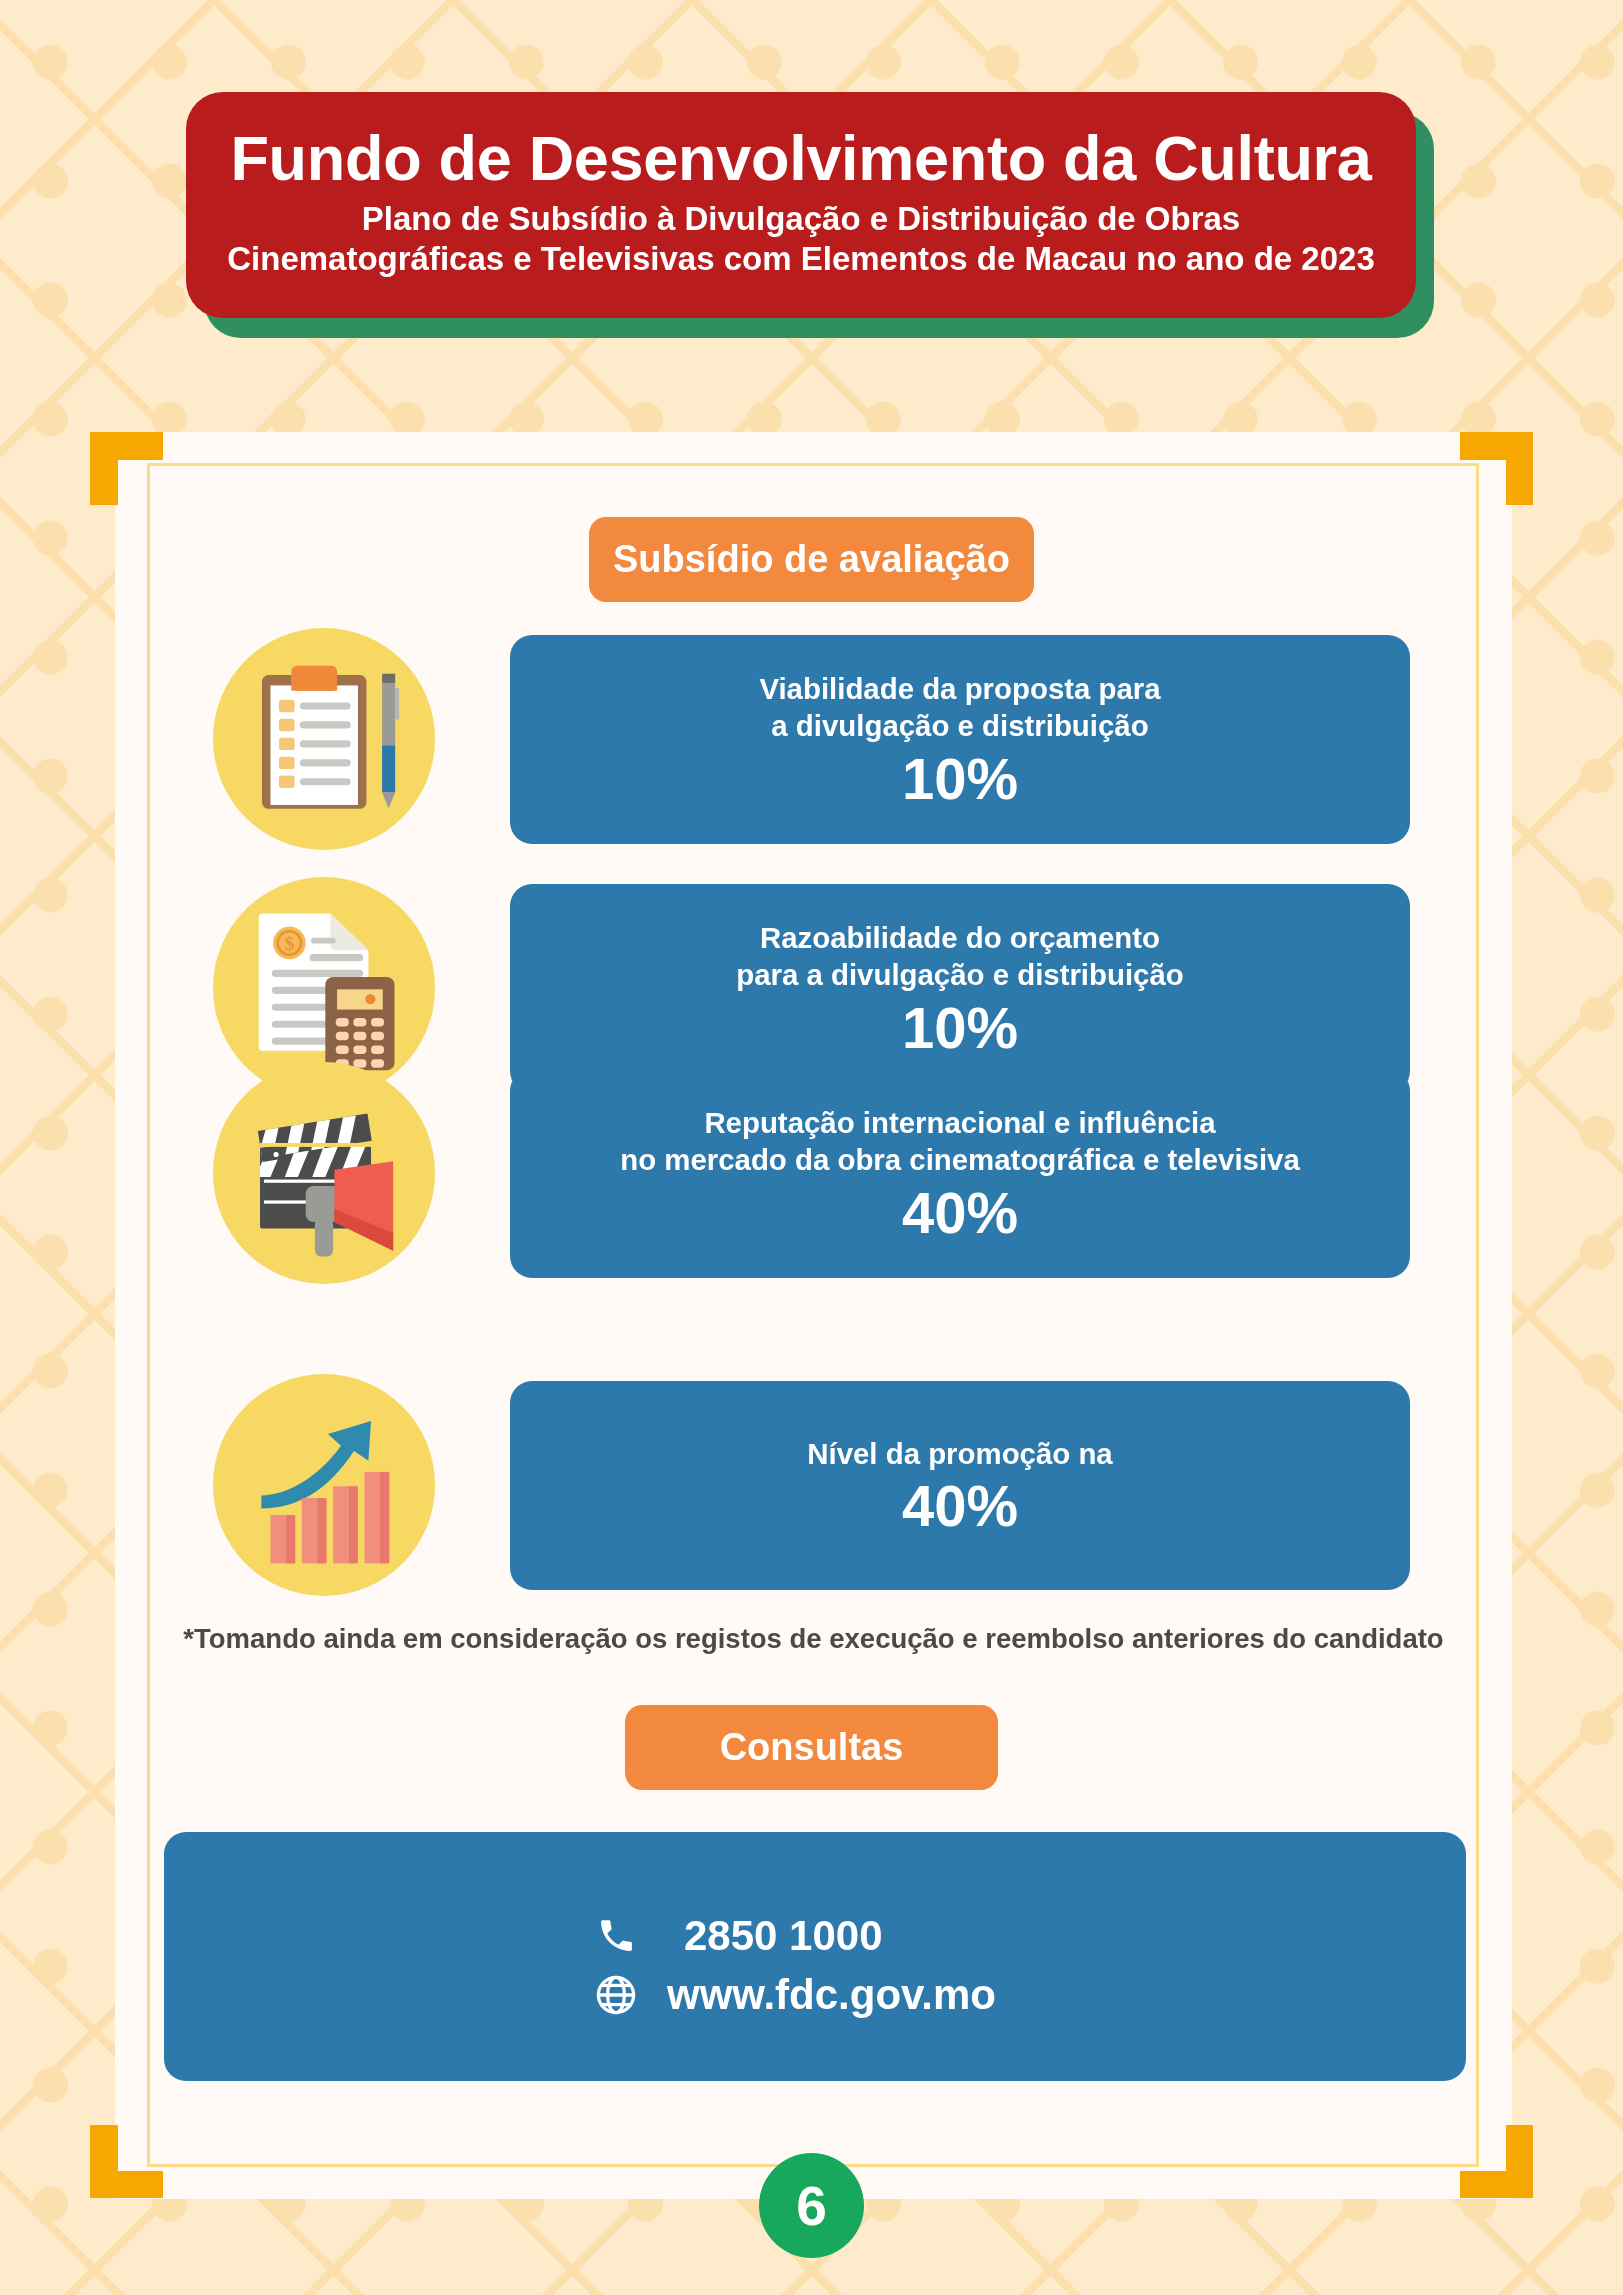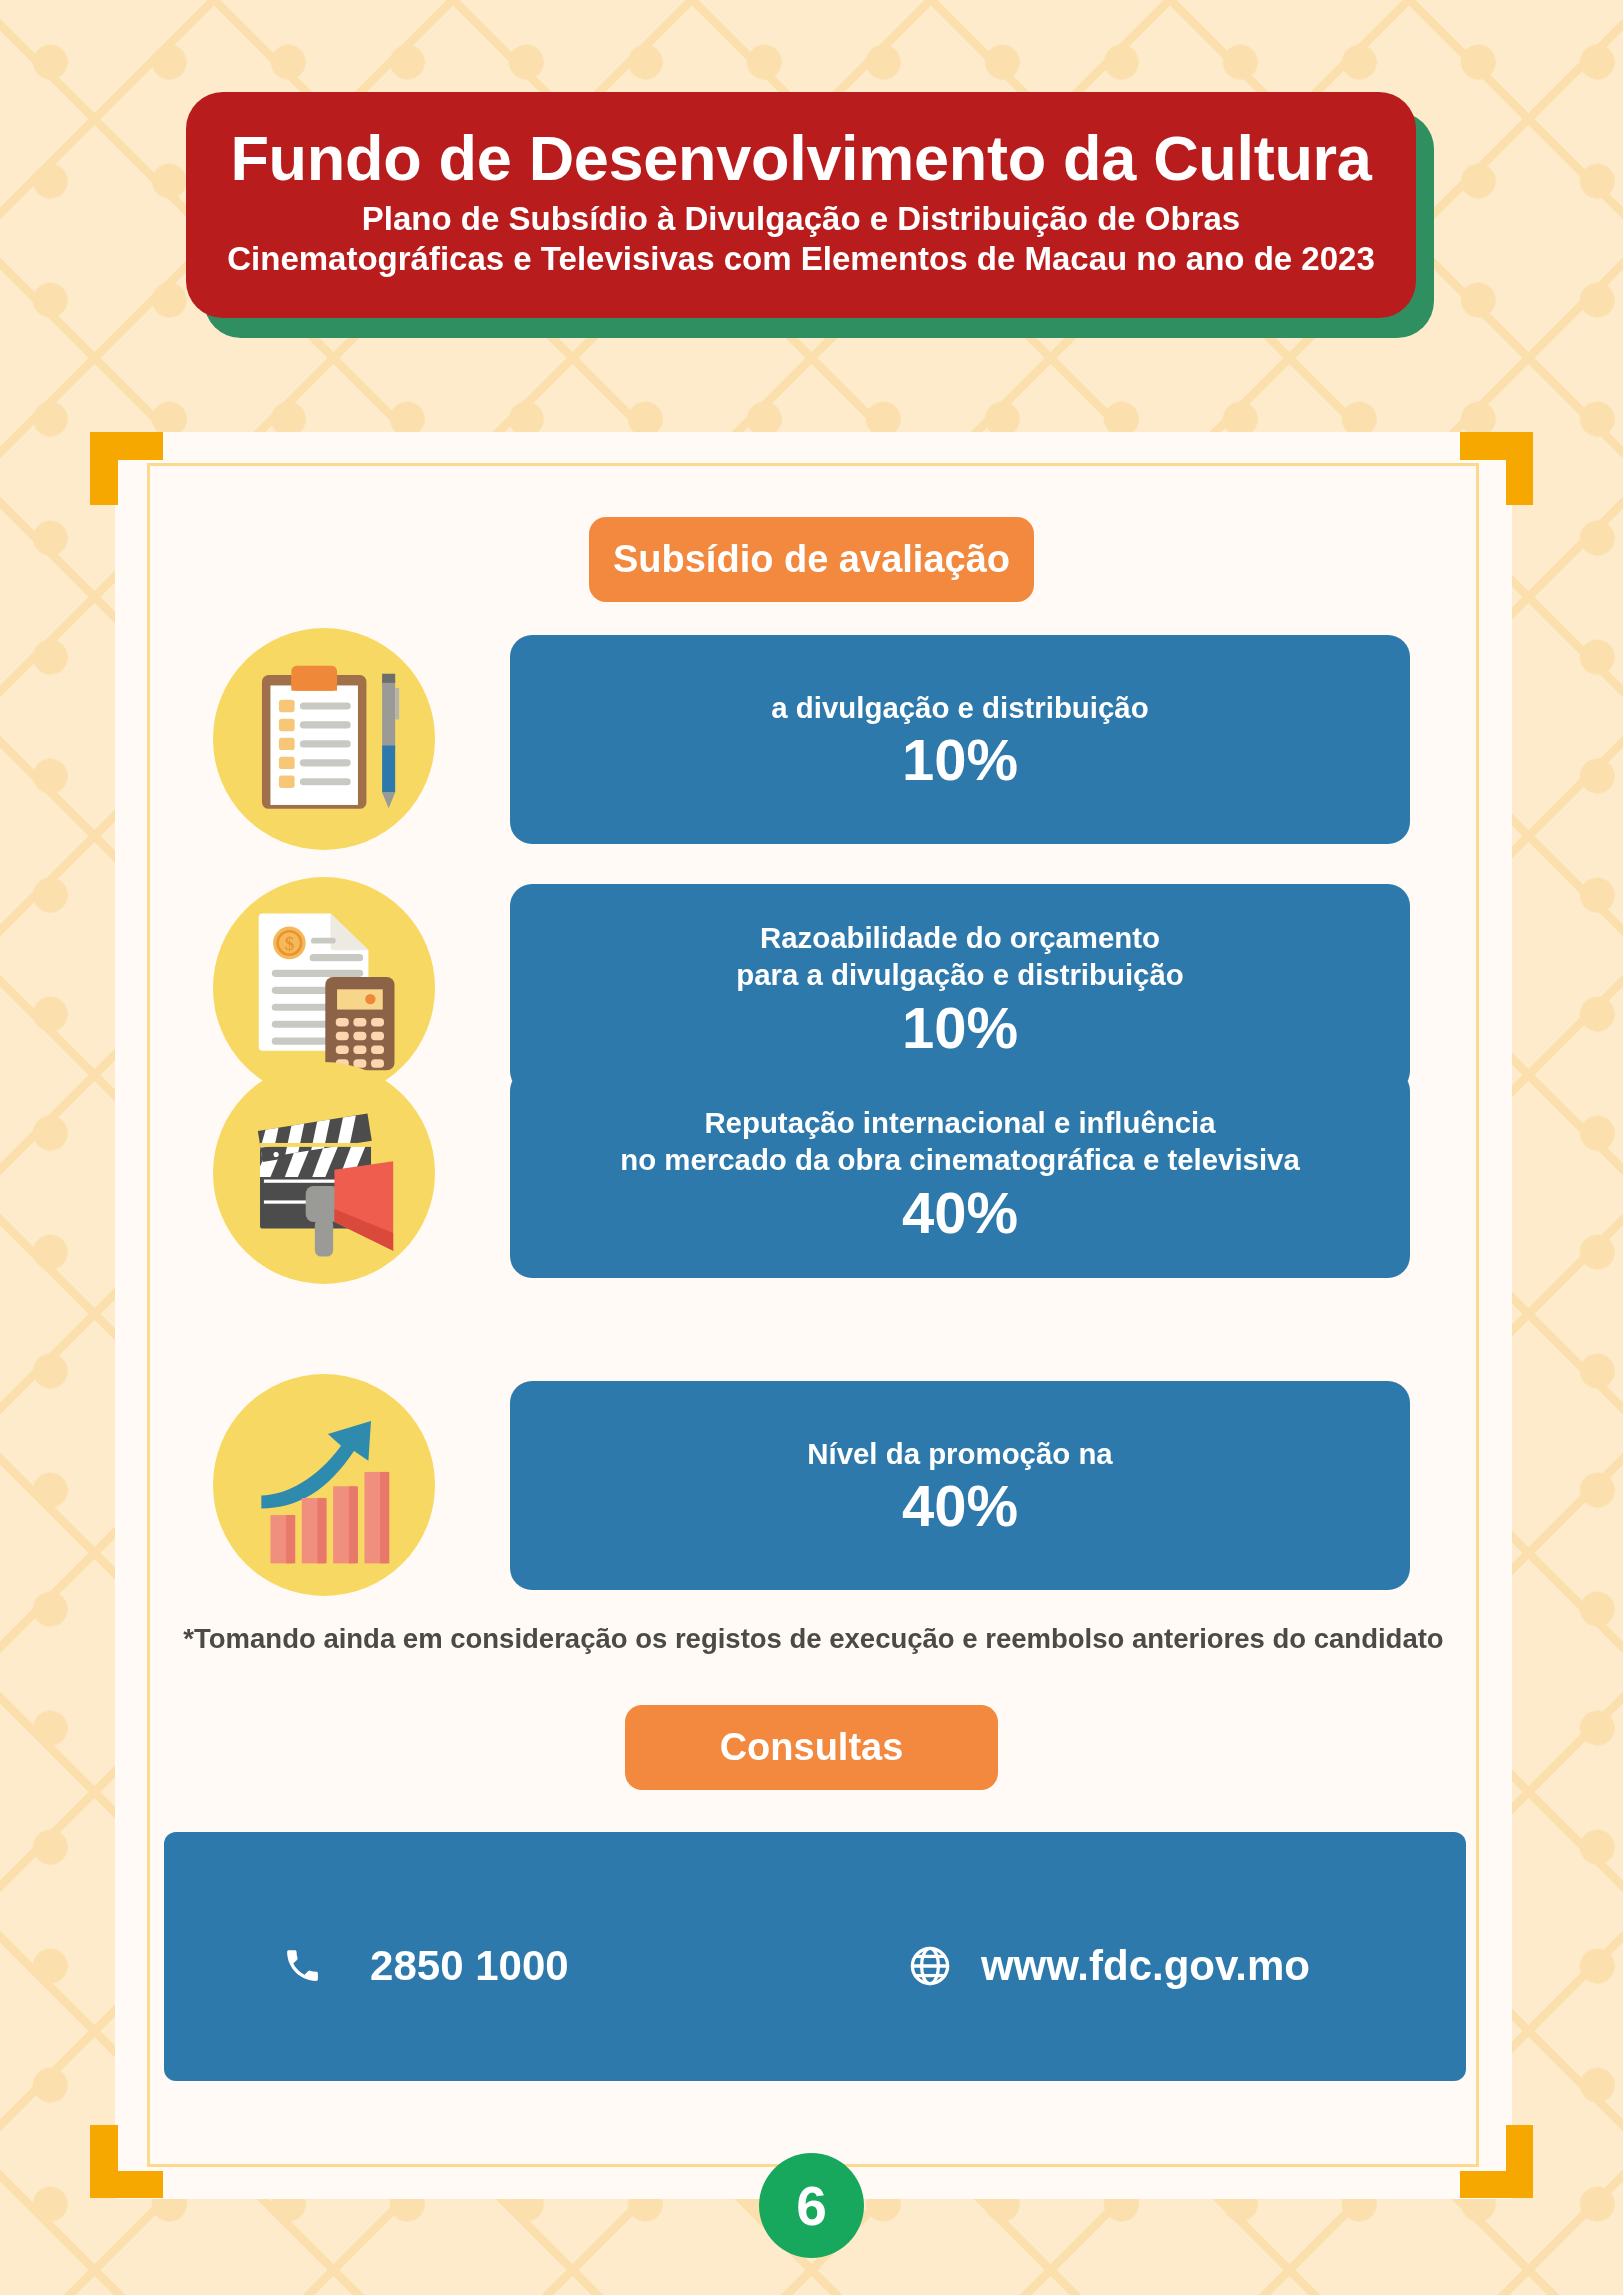--- a/index.html
+++ b/index.html
@@ -219,23 +219,24 @@
   }
 
   
   .contact-box {
     position: absolute;
     left: 164px;
     top: 1832px;
     width: 1302px;
     height: 249px;
     background: #2E79AC;
-    border-radius: 12px;
+    border-radius: 22px;
     z-index: 10;
     display: flex;
+    flex-direction: column;
     align-items: center;
     justify-content: center;
     gap: 11.8px;
     padding-top: 18px;
   }
   .contact-row {
     display: flex;
     align-items: center;
     width: 537px;
     margin-left: 79px;
@@ -334,20 +335,21 @@
         <rect x="133" y="230" width="78" height="11" rx="5.5"></rect>
       </g>
       <rect x="259" y="79" width="20" height="105" fill="#9A9A96"></rect>
       <rect x="259" y="70" width="20" height="14" fill="#6E6E6A"></rect>
       <rect x="259" y="180" width="20" height="72" fill="#2E79AC"></rect>
       <polygon points="259,252 279,252 269,276" fill="#9A9A96"></polygon>
       <rect x="279" y="92" width="6" height="48" fill="#B5B5B0"></rect>
     </svg>
   </div>
   <div class="crit-box">
+    <div class="crit-line">Viabilidade da proposta para</div>
     <div class="crit-line">a divulgação e distribuição</div>
     <div class="crit-pct">10%</div>
   </div>
 </div>
 
 <div class="crit-row r1">
   <div class="icon-circle">
     <svg width="222" height="222" viewBox="0 0 340 340">
       <path d="M76 56 h104 l58 56 v148 a6 6 0 0 1 -6 6 H76 a6 6 0 0 1 -6 -6 V62 a6 6 0 0 1 6 -6 z" fill="#FFFFFF"></path>
       <path d="M180 56 l58 56 h-52 a6 6 0 0 1 -6 -6 z" fill="#EDEAE1"></path>

